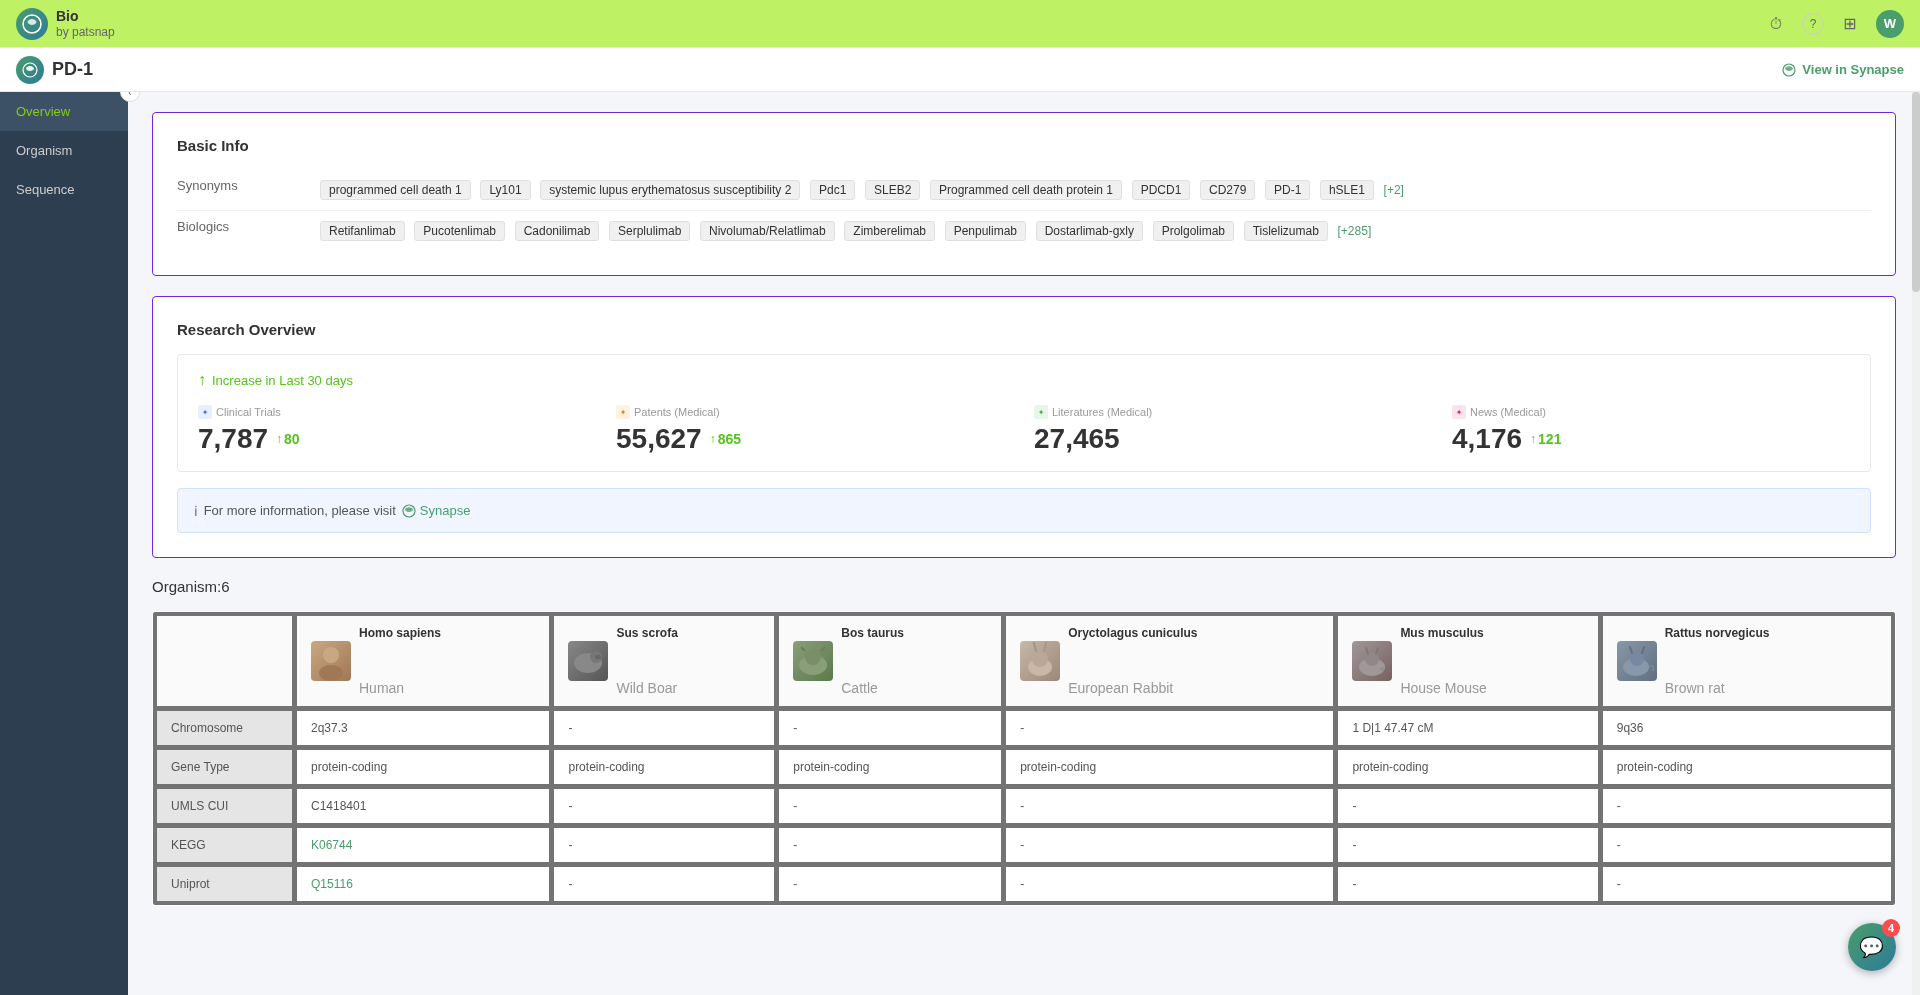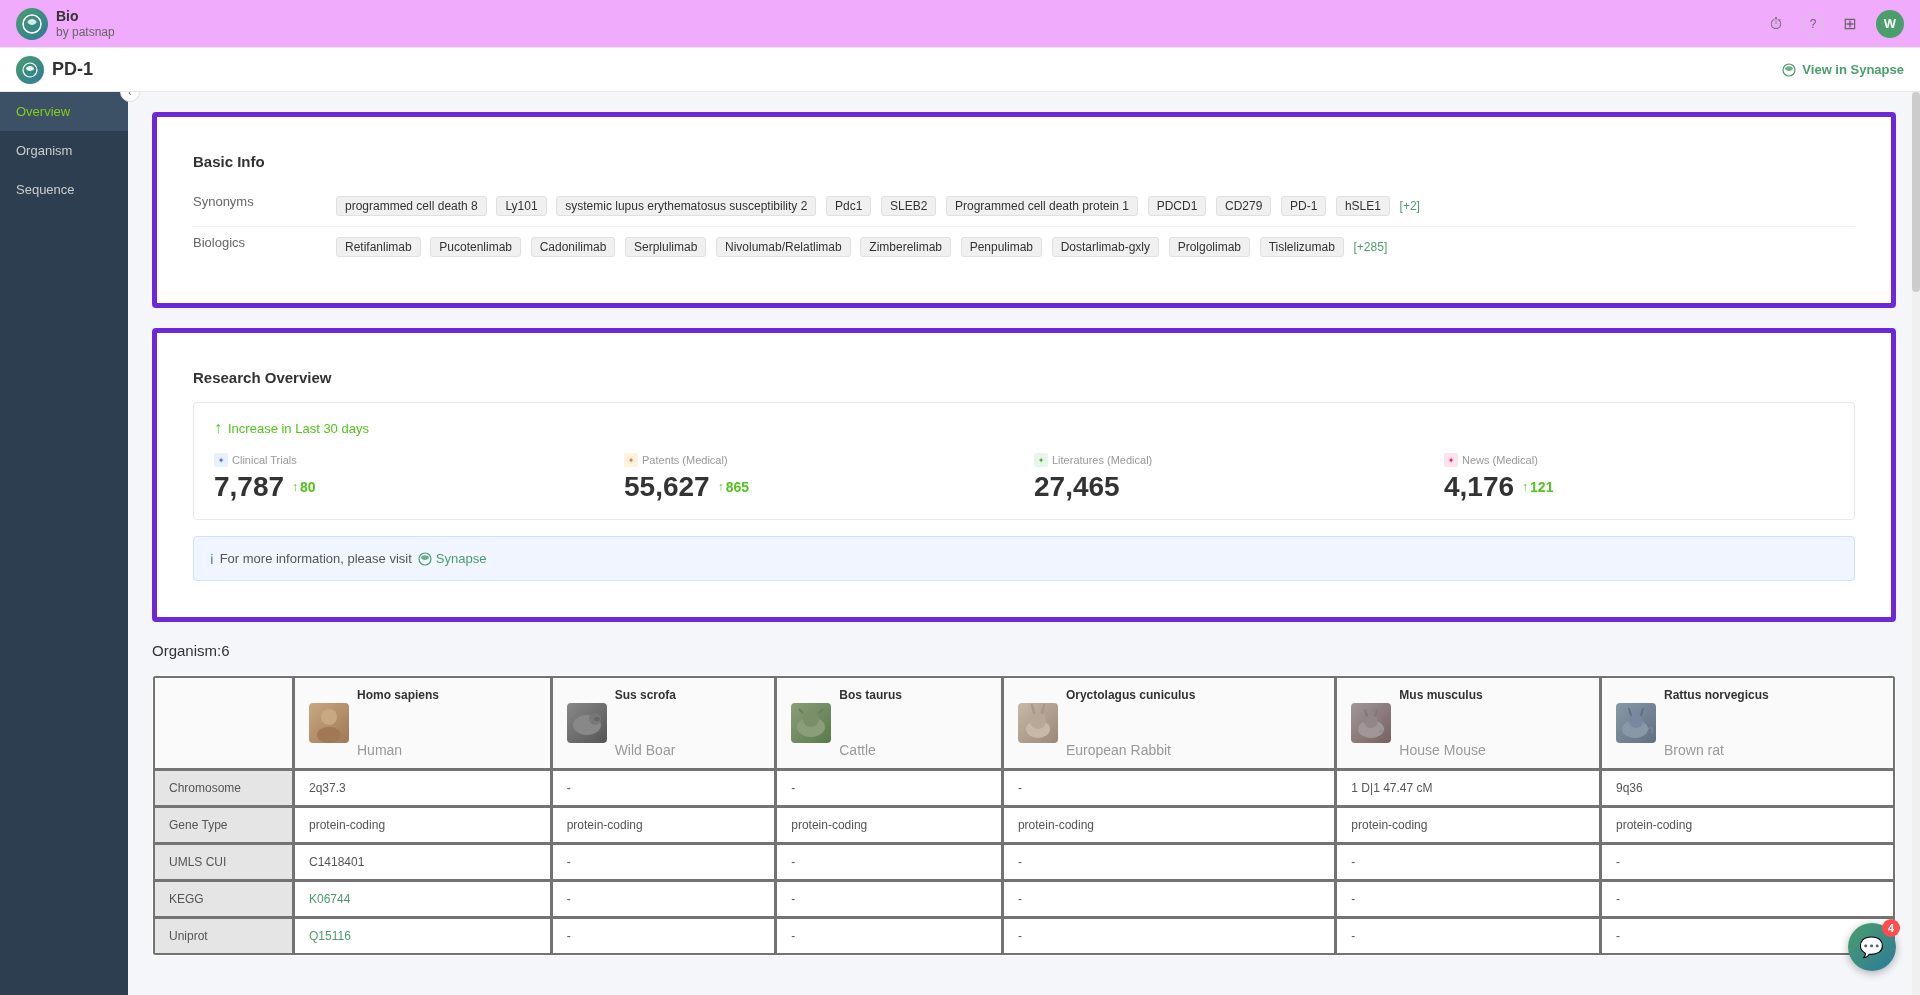--- a/index.html
+++ b/index.html
@@ -1,21 +1,21 @@
 <!DOCTYPE html>
 <html><head>
   <meta charset="utf-8">
   <style>
     * { box-sizing: border-box; margin: 0; padding: 0; }
     body { font-family: -apple-system, BlinkMacSystemFont, 'Segoe UI', sans-serif; font-size: 13px; color: #333; background: #f5f6fa; }
 
     
     .top-nav {
       height: 48px;
-      background: #f0abfc;
+      background: #bef264;
       border-bottom: 1px solid #e8e8e8;
       display: flex;
       align-items: center;
       justify-content: space-between;
       padding: 8px 16px;
       position: fixed;
       top: 0; left: 0; right: 0;
       z-index: 100;
     }
     .top-nav-left { display: flex; align-items: center; gap: 8px; }
@@ -111,22 +111,22 @@
       padding: 20px 24px;
       flex: 1;
       background: #f5f6fa;
       min-height: calc(100vh - 92px);
     }
 
     
     .card {
       background: #fff;
       border-radius: 4px;
-      border: 5px solid #6d28d9;
-      padding: 36px;
+      border: 1px solid #6d28d9;
+      padding: 24px;
       margin-bottom: 20px;
     }
     .section-title {
       font-size: 15px;
       font-weight: 600;
       color: #333;
       margin-bottom: 16px;
     }
 
     
@@ -244,21 +244,21 @@
     .org-table {
       width: 100%;
       border-collapse: collapse;
       background: #fff;
       border: 1px solid #e8e8e8;
       border-radius: 4px;
       overflow: hidden;
     }
     .org-table th, .org-table td {
       padding: 10px 14px;
-      border: 3px solid #737373;
+      border: 5px solid #737373;
       font-size: 12px;
     }
     .org-table th {
       background: #fafafa;
       font-weight: 500;
       color: #333;
       text-align: left;
       vertical-align: top;
     }
     .org-table td {
@@ -407,21 +407,21 @@
 
   <div class="main-content">
 
     <div class="card">
       <div class="section-title">Basic Info</div>
 
 
       <div class="info-row">
         <div class="info-label">Synonyms</div>
         <div class="info-value">
-          <span class="tag">programmed cell death 8</span>
+          <span class="tag">programmed cell death 1</span>
           <span class="tag">Ly101</span>
           <span class="tag">systemic lupus erythematosus susceptibility 2</span>
           <span class="tag">Pdc1</span>
           <span class="tag">SLEB2</span>
           <span class="tag">Programmed cell death protein 1</span>
           <span class="tag">PDCD1</span>
           <span class="tag">CD279</span>
           <span class="tag">PD-1</span>
           <span class="tag">hSLE1</span>
           <span class="tag-more">[+2]</span>

